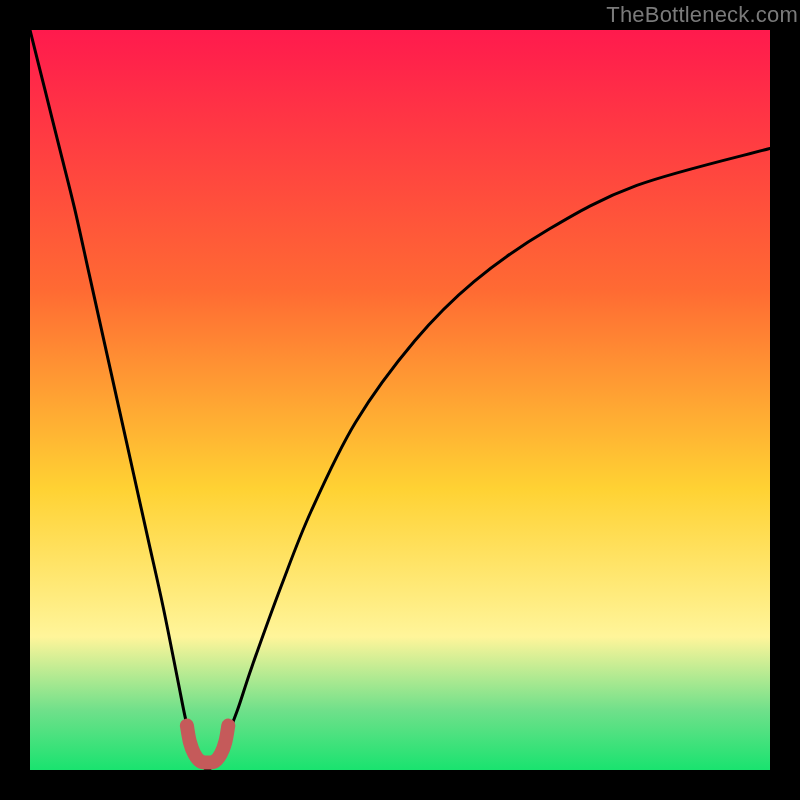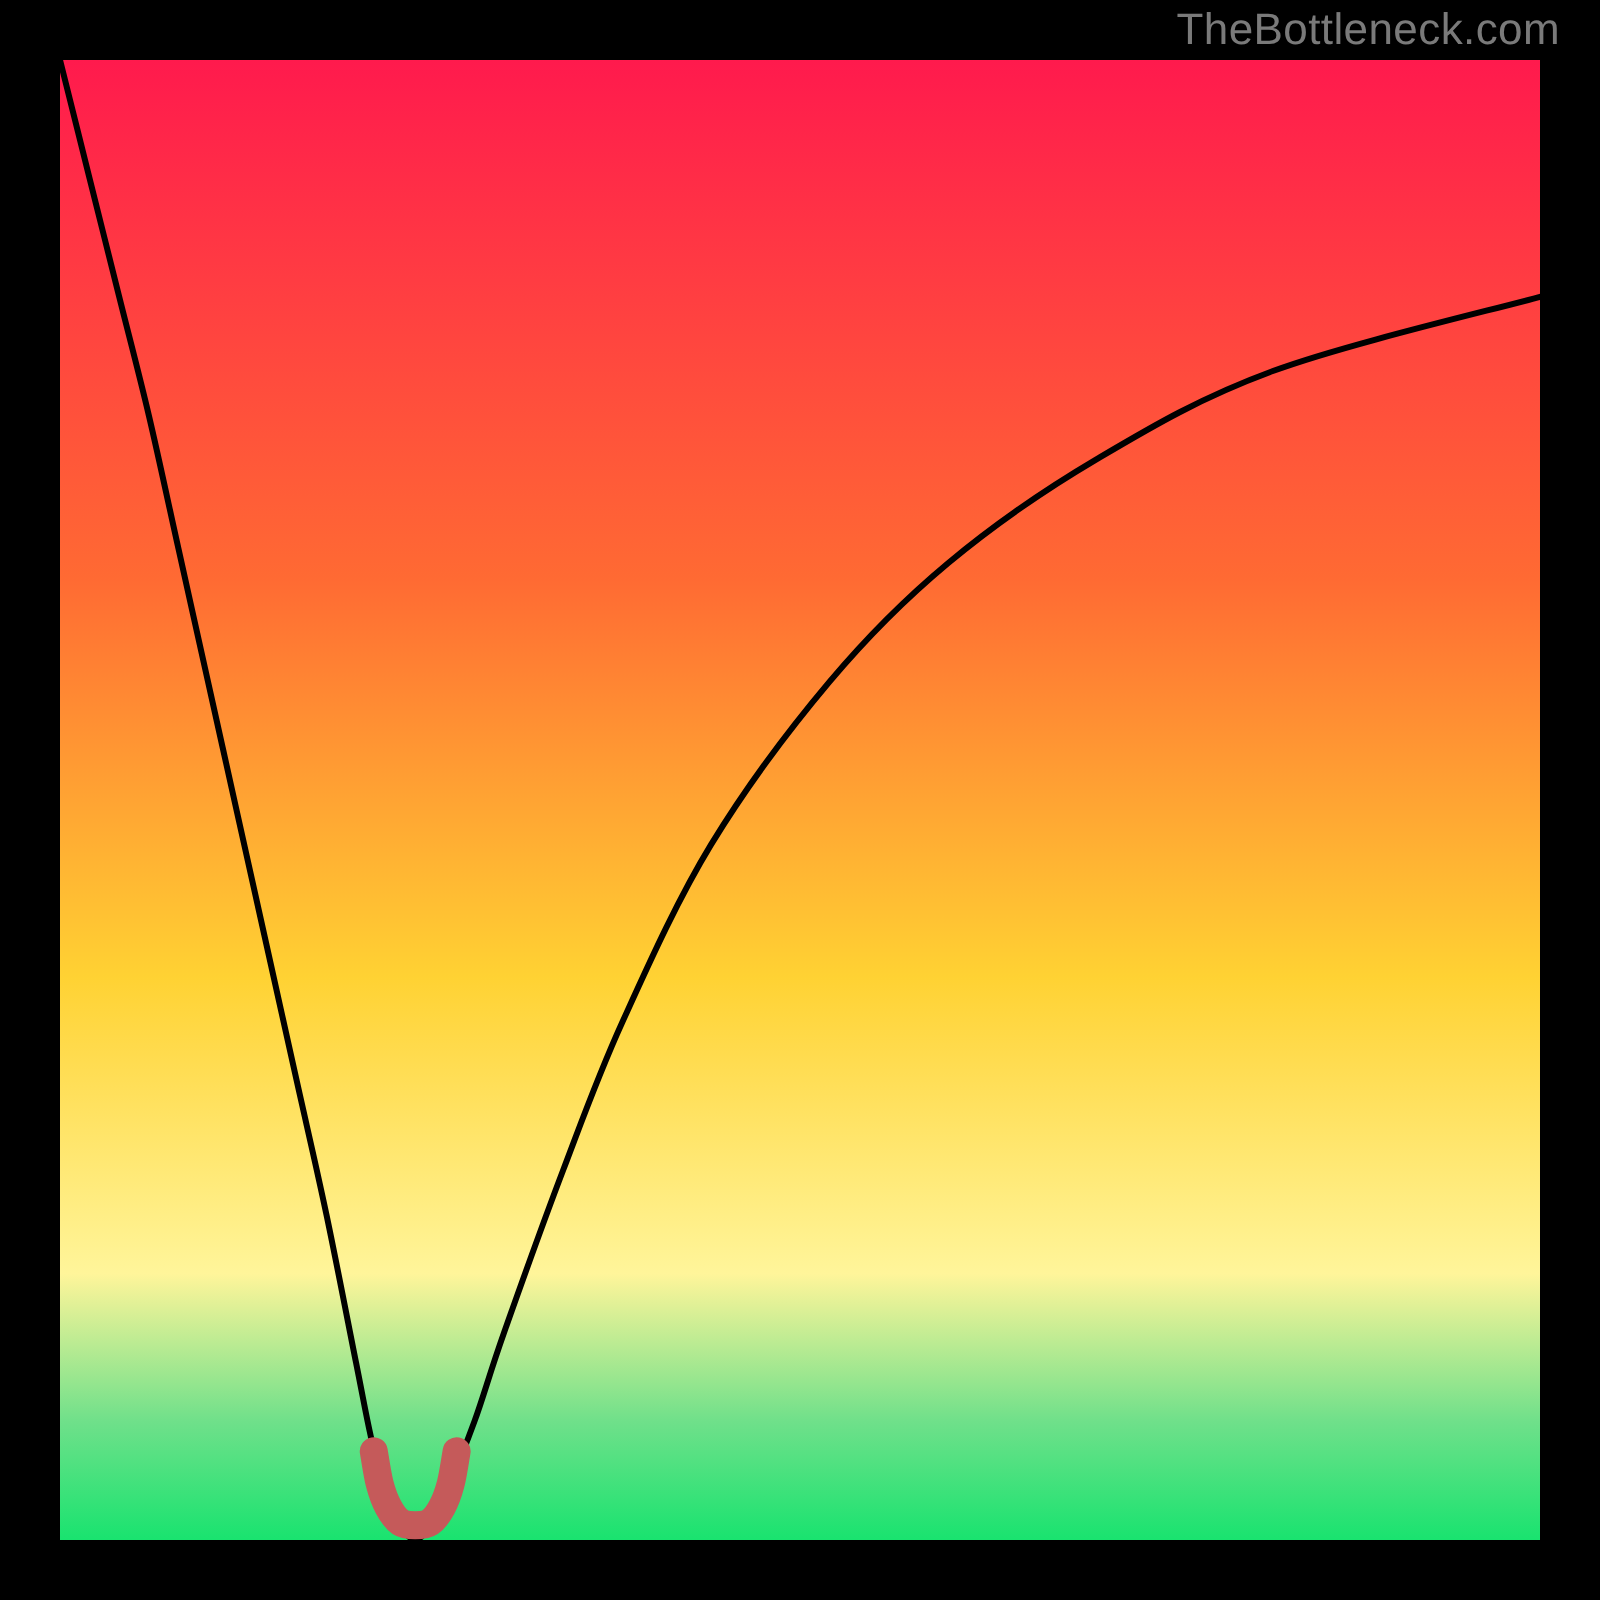--- a/index.html
+++ b/index.html
@@ -13,21 +13,21 @@
   }
   .frame {
     position: relative;
     width: 800px;
     height: 800px;
     background: #000;
   }
   .watermark {
     position: absolute;
     top: 2px;
-    right: 20px;
+    right: 2px;
     color: #7a7a7a;
     font-size: 22px;
     font-weight: 500;
     letter-spacing: 0.2px;
     z-index: 20;
   }
   .plot {
     position: absolute;
     left: 30px;
     top: 30px;

